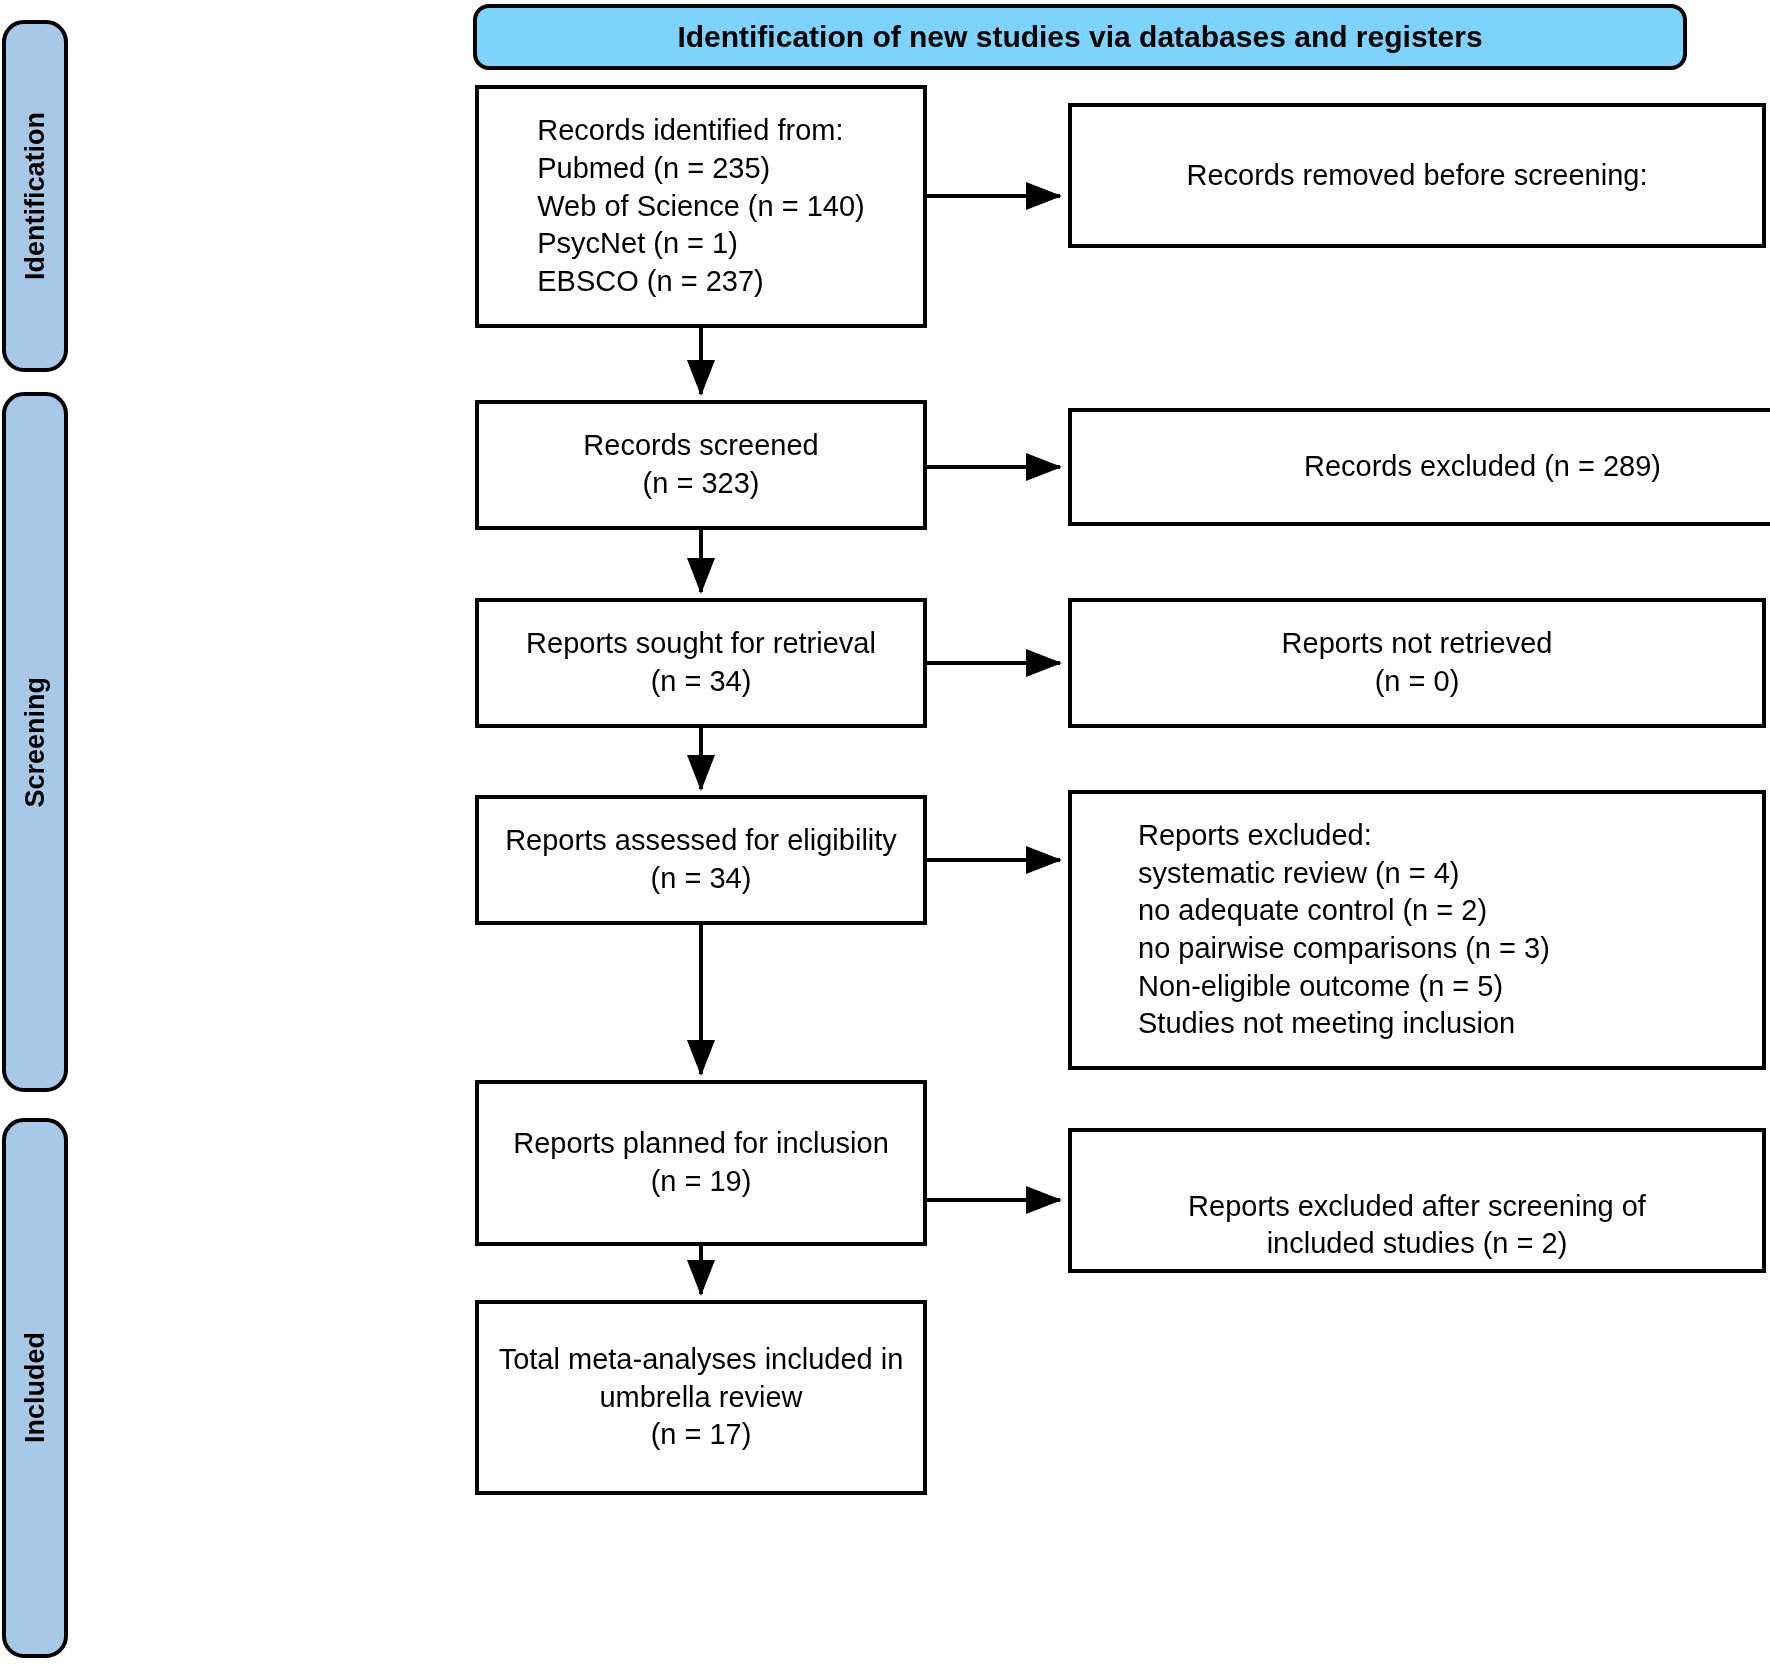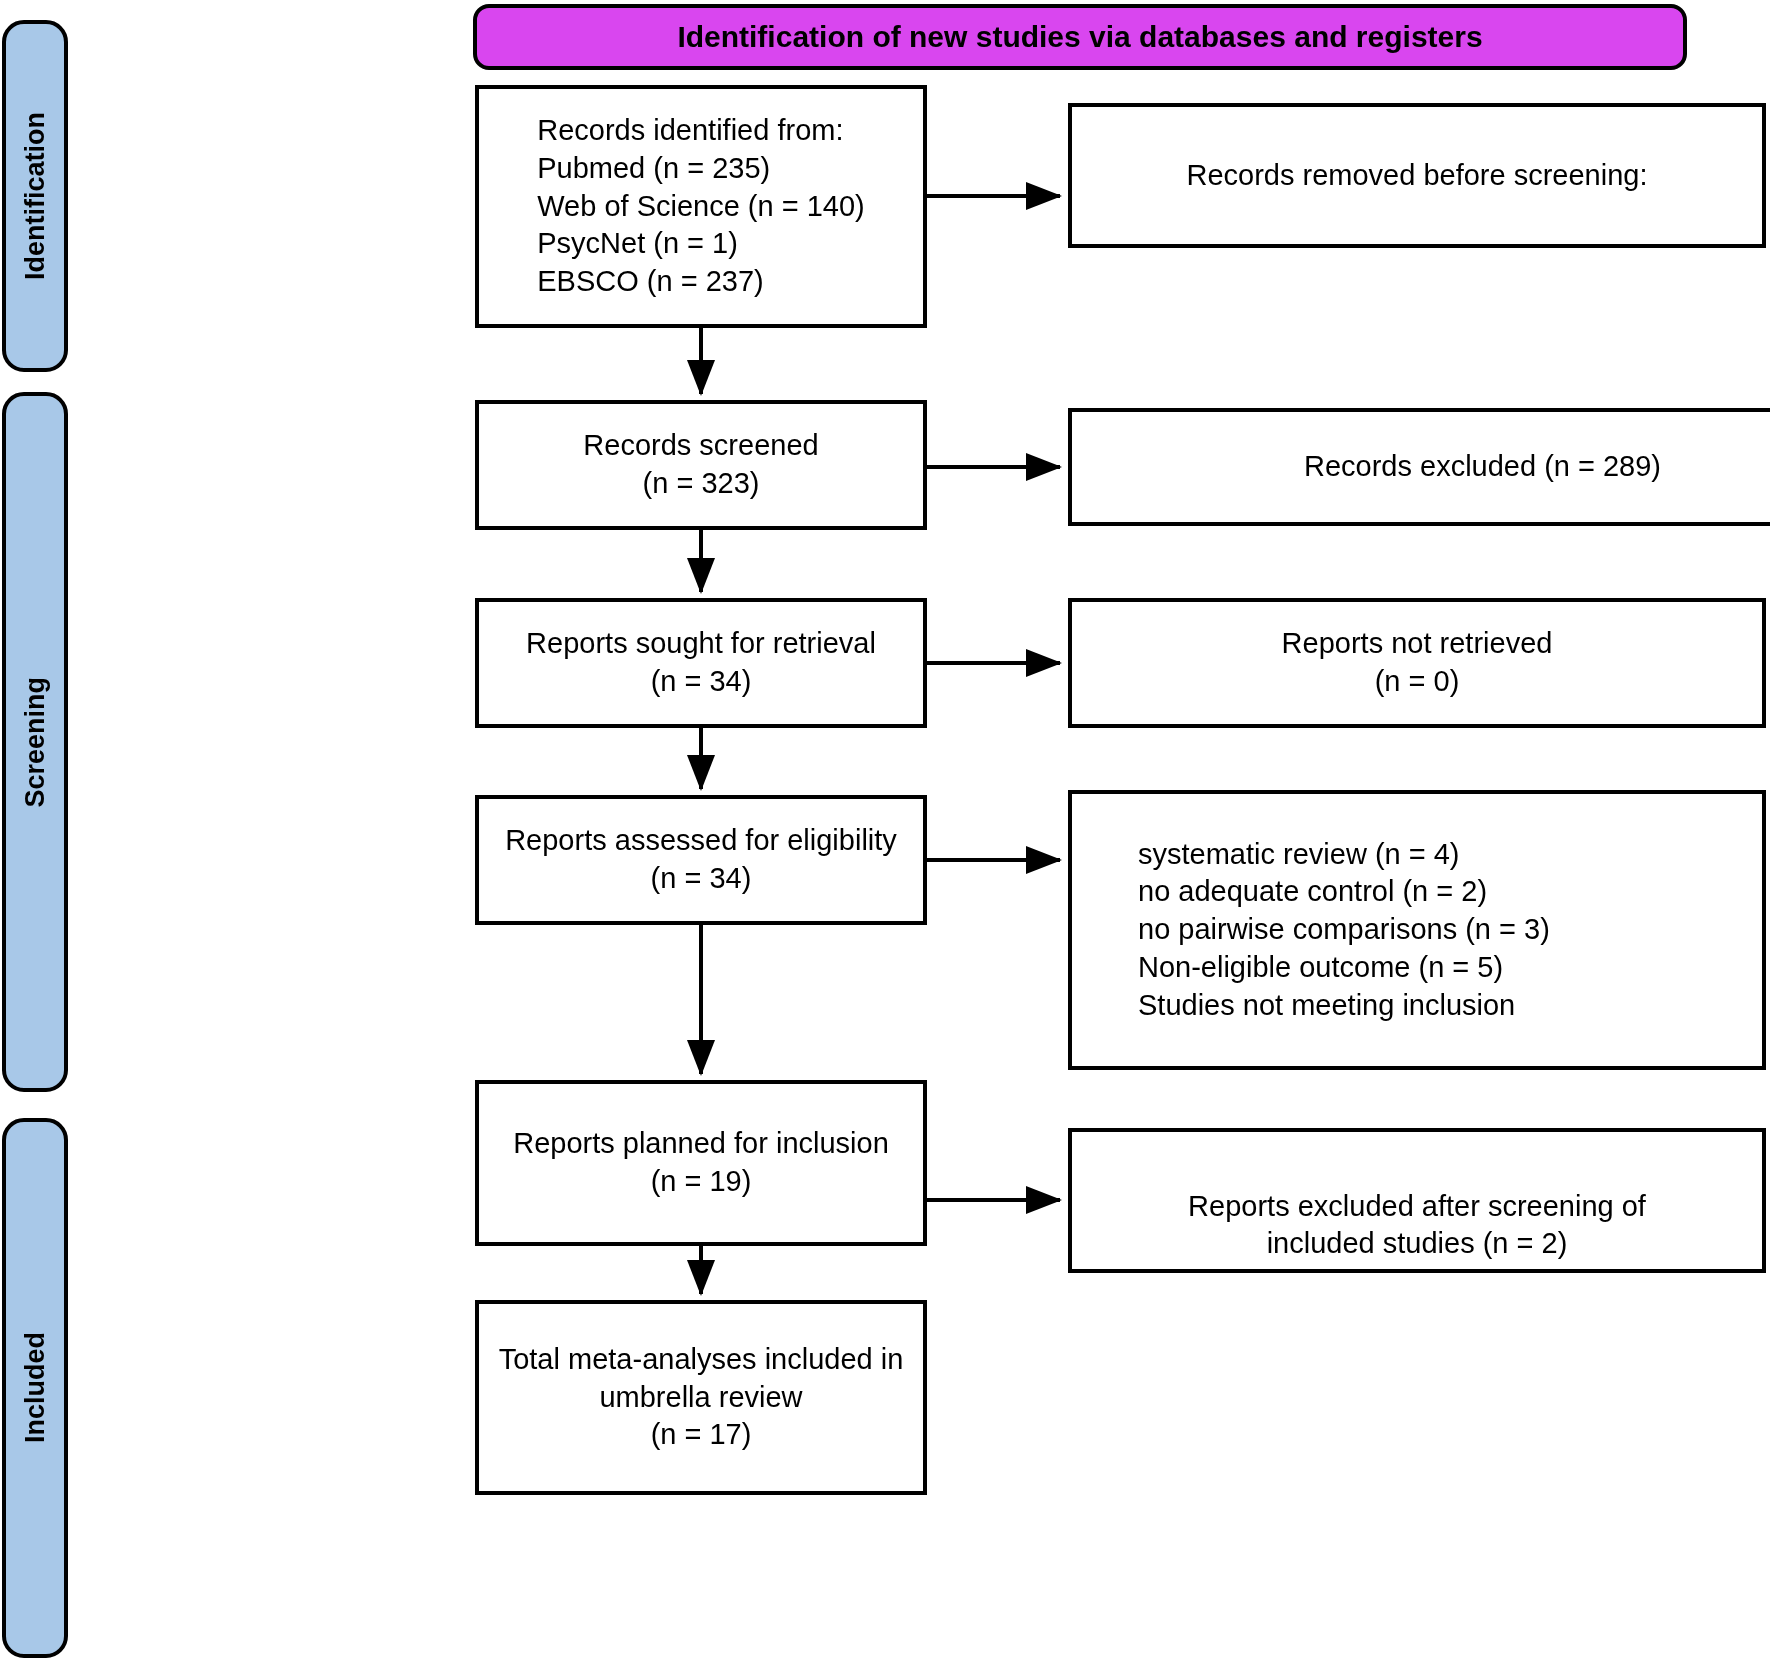--- a/index.html
+++ b/index.html
@@ -39,21 +39,21 @@
     font-weight: bold;
     font-size: 27px;
     color: #000000;
     letter-spacing: 0px;
     white-space: nowrap;
   }
 
   
   .header-banner {
     position: absolute;
-    background: #d946ef;
+    background: #7dd3fc;
     border: 4px solid #000000;
     border-radius: 16px;
     box-sizing: border-box;
     display: flex;
     align-items: center;
     justify-content: center;
   }
   .header-banner-text {
     font-weight: bold;
     font-size: 30px;
@@ -171,20 +171,21 @@
 
   <div class="flow-box" style="left:1068px; top:598px; width:698px; height:130px;">
     <div class="box-text center">
       <div>Reports not retrieved</div>
       <div>(n = 0)</div>
     </div>
   </div>
 
   <div class="flow-box" style="left:1068px; top:790px; width:698px; height:280px; padding-left:66px; justify-content:flex-start;">
     <div class="box-text left">
+      <div>Reports excluded:</div>
       <div>systematic review (n = 4)</div>
       <div>no adequate control (n = 2)</div>
       <div>no pairwise comparisons (n = 3)</div>
       <div>Non-eligible outcome (n = 5)</div>
       <div>Studies not meeting inclusion</div>
     </div>
   </div>
 
   <div class="flow-box" style="left:1068px; top:1128px; width:698px; height:145px;align-items:flex-end;">
     <div class="box-text center">

